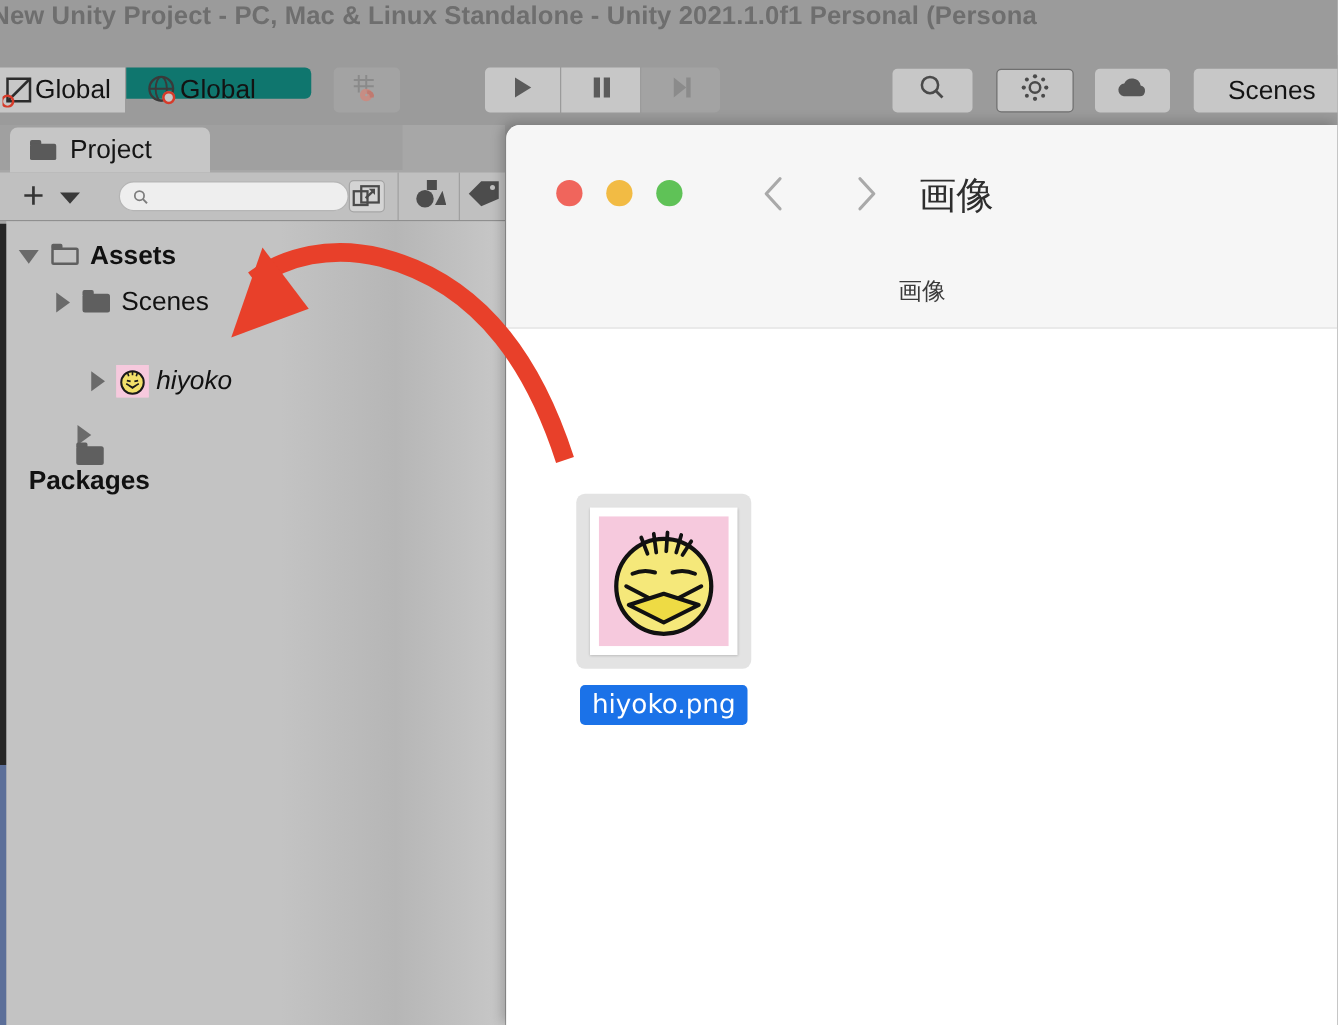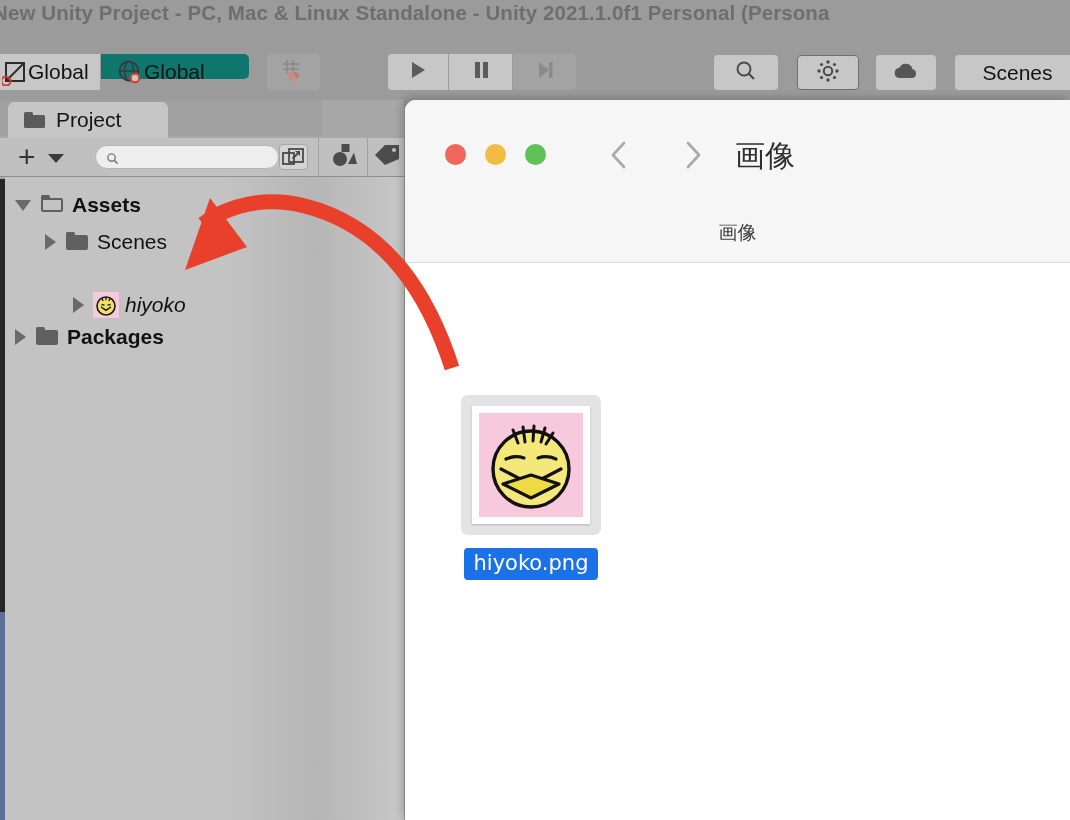--- a/index.html
+++ b/index.html
@@ -580,21 +580,21 @@
               <rect width="26" height="26" fill="#f6c9dd"></rect>
               <circle cx="13" cy="14" r="9" fill="#f2e06a" stroke="#1a1a1a" stroke-width="1.6"></circle>
               <path d="M9 6 l1 3 M13 5 l0 3.2 M17 6 l-1 3" stroke="#1a1a1a" stroke-width="1.3"></path>
               <path d="M8.5 12.5 l3 0.6 M17.5 12.5 l-3 0.6" stroke="#1a1a1a" stroke-width="1.3"></path>
               <path d="M8 15 l5 3 l5 -3 l-5 3.5 Z" fill="#ecd23f" stroke="#1a1a1a" stroke-width="1.2"></path>
             </svg>
           </span>
           <span class="tree-label" style="margin-left:6px;font-style:italic;">hiyoko</span>
         </div>
 
-        <div class="tree-row" style="left:10px;top:145px;">
+        <div class="tree-row" style="left:10px;top:163px;flex-direction:column;">
           <span class="tree-arrow closed"></span>
           <span class="folder-closed"></span>
           <span class="tree-label bold">Packages</span>
         </div>
       </div>
 
       <div class="left-dark-strip"></div>
       <div class="left-blue-strip"></div>
     </div>
   </div>

